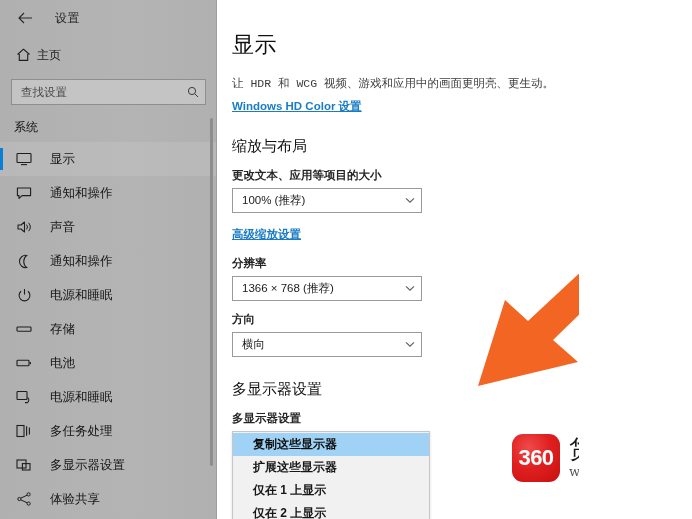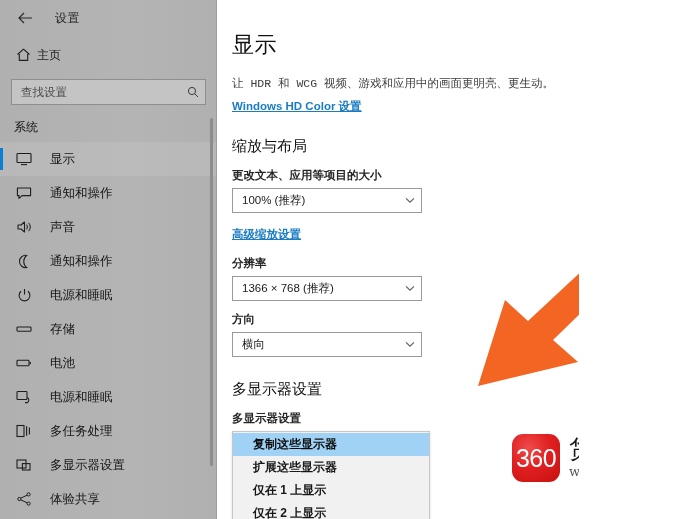--- a/index.html
+++ b/index.html
@@ -301,22 +301,22 @@
     height: 48px;
     border-radius: 11px;
     background: radial-gradient(circle at 35% 28%, #f04a4a 0%, #e02020 45%, #c70f0f 100%);
     display: flex;
     align-items: center;
     justify-content: center;
     flex: 0 0 48px;
   }
   .wm-badge span {
     color: #ffffff;
-    font-size: 25px;
-    font-weight: normal;
+    font-size: 22px;
+    font-weight: bold;
     letter-spacing: -0.5px;
     line-height: 1;
   }
   .wm-text {
     margin-left: 9px;
     display: flex;
     flex-direction: column;
     justify-content: center;
   }
   .wm-cn {

